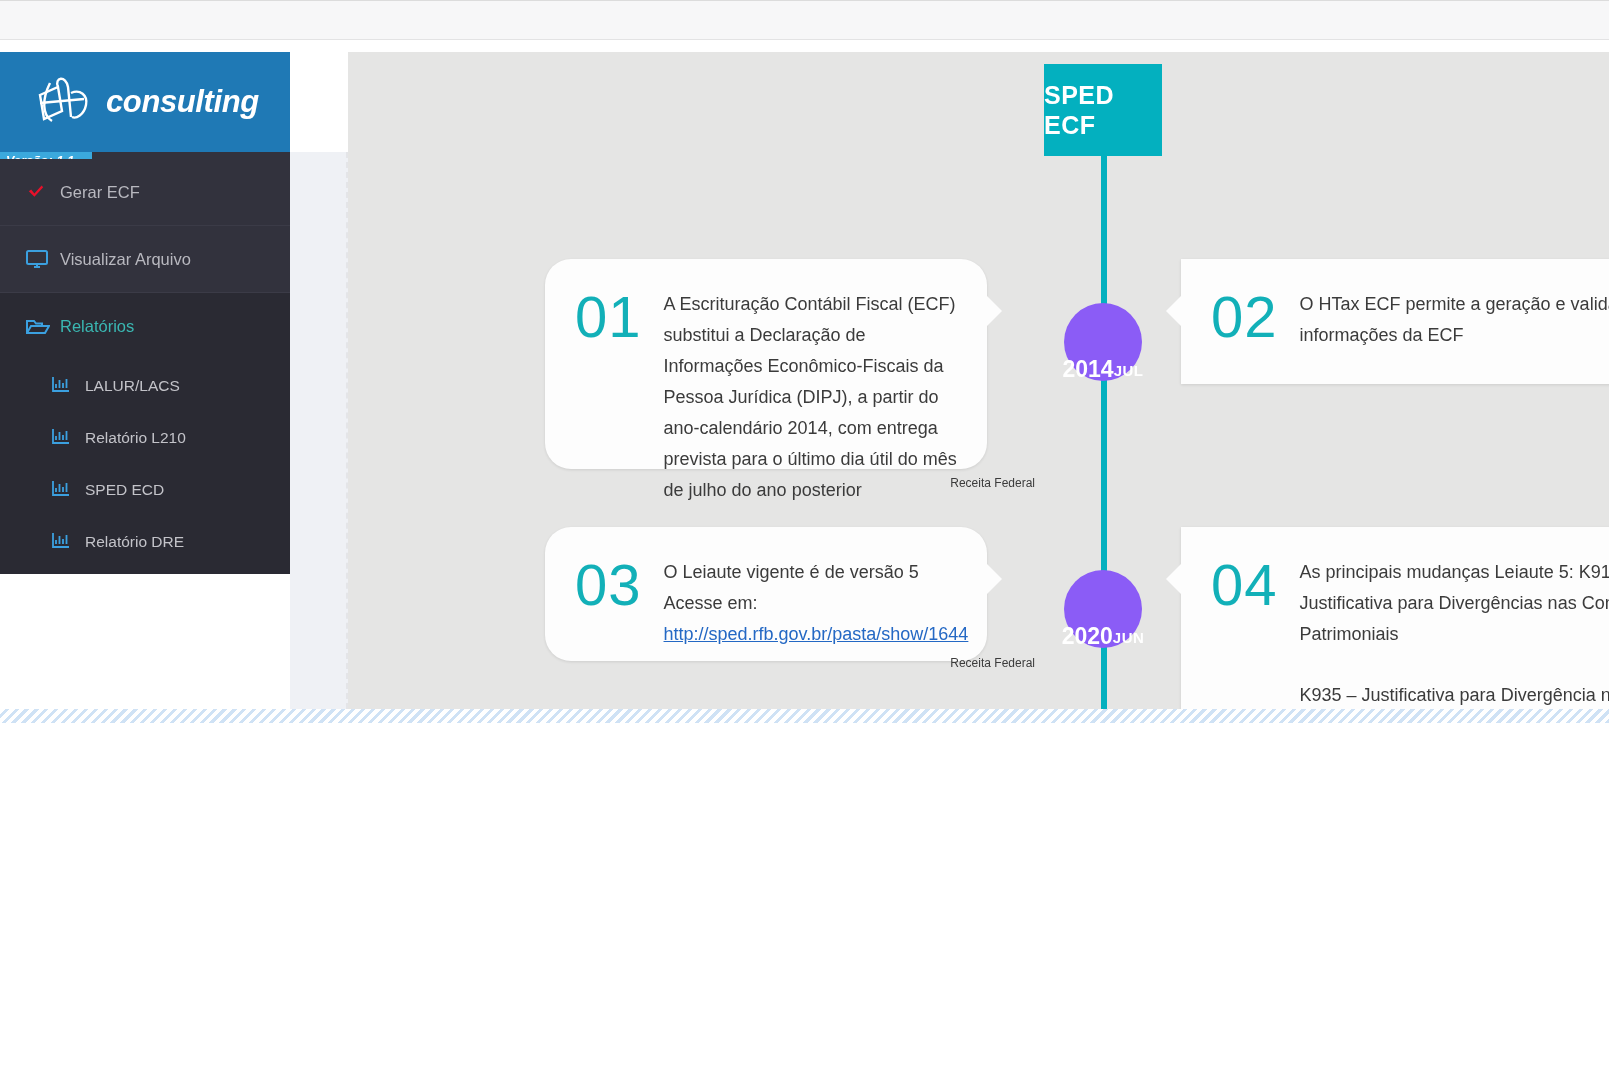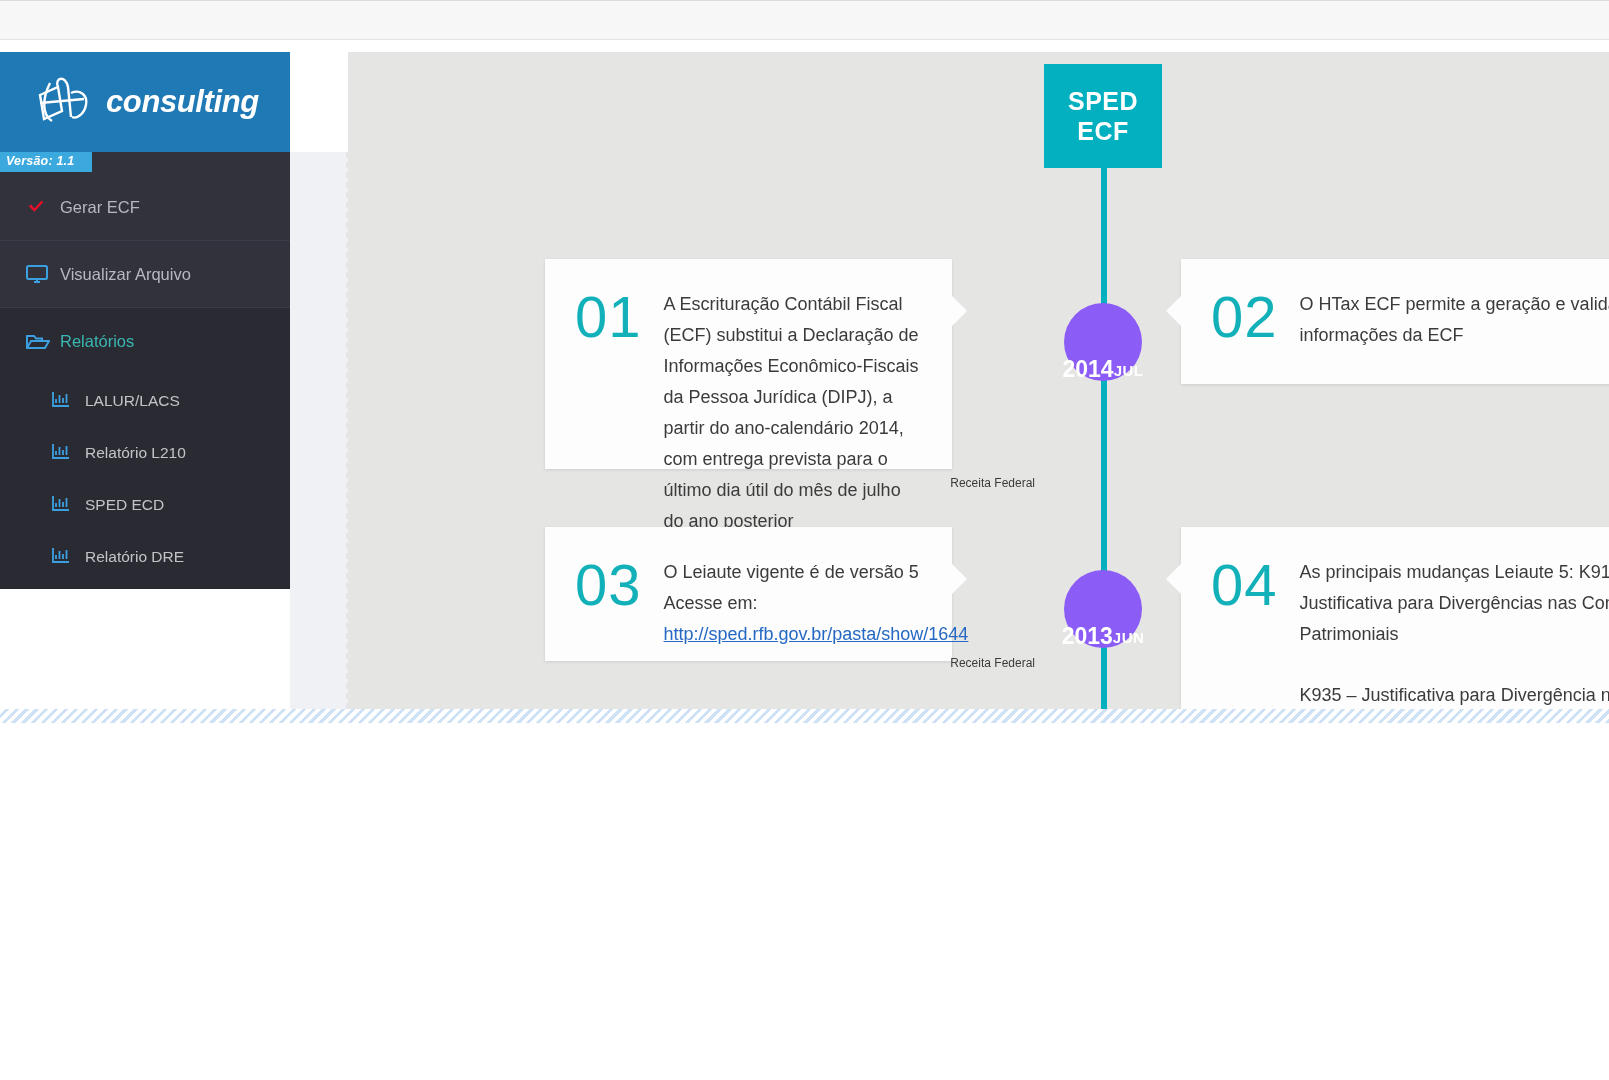--- a/index.html
+++ b/index.html
@@ -44,21 +44,21 @@
     letter-spacing: -0.4px; margin-left: 12px;
   }
   .version-badge {
     position: absolute; left: 0; top: 100px;
     background: #3ba9dd; color: #ffffff;
     font-size: 12.5px; font-weight: 700; font-style: italic;
     padding: 3px 18px 4px 6px; letter-spacing: 0.2px;
     line-height: 13px;
     text-align: center;
   }
-  .menu { position: absolute; left: 0; top: 122px; width: 290px; }
+  .menu { position: absolute; left: 0; top: 107px; width: 290px; }
   .menu-item {
     height: 67px; display: flex; align-items: center;
     padding-left: 26px;
     border-bottom: 1px solid #3b3b47;
     color: #b8b8bf; font-size: 16.5px;
     background: #32323d;
   }
   .menu-item.open { background: #2a2a33; border-bottom: none; }
   .menu-item .mi-icon {
     width: 34px; flex: 0 0 auto; display: flex;
@@ -94,24 +94,24 @@
     overflow: hidden;
   }
 
   
   .spine {
     position: absolute; left: 753px; top: 50px; width: 6px; height: 607px;
     background: #03b0bf;
   }
   .sped-head {
     position: absolute; left: 696px; top: 12px;
-    width: 118px; height: 104px;
+    width: 118px; height: 92px;
     background: #03b0bf; color: #ffffff;
     display: flex; flex-direction: column;
-    align-items: center; justify-content: center;
+    justify-content: center;
     font-size: 25px; font-weight: 700; line-height: 30px;
     letter-spacing: 0.5px;
   }
 
   
   .date-bullet {
     position: absolute; width: 78px; height: 78px; border-radius: 50%;
     background: #8b5cf6; color: #ffffff;
     display: flex; 
     align-items: flex-end; justify-content: center;
@@ -136,21 +136,21 @@
     line-height: 56px; flex: 0 0 auto; margin-right: 22px;
     letter-spacing: 1px;
   }
   .card-body {
     color: #3b3b3b; font-size: 18px; line-height: 31px;
   }
   .card-body a { color: #2468c4; text-decoration: underline; }
   .card-body .para2 { margin-top: 30px; }
 
   
-  .card-left { left: 197px; width: 407px; }
+  .card-left { left: 197px; width: 442px; border-radius: 26px; }
   .card-left::after {
     content: ""; position: absolute; right: -15px; top: 36px;
     border-top: 16px solid transparent;
     border-bottom: 16px solid transparent;
     border-left: 16px solid #fdfdfd;
   }
   
   .card-right { left: 833px; width: 560px; }
   .card-right::after {
     content: ""; position: absolute; left: -15px; top: 36px;
@@ -297,21 +297,21 @@
       <span>SPED</span>
       <span>ECF</span>
     </div>
 
     <div class="date-bullet bullet-1">
       <span class="yr">2014</span>
       <span class="mo">JUL</span>
     </div>
 
     <div class="date-bullet bullet-2">
-      <span class="yr">2013</span>
+      <span class="yr">2020</span>
       <span class="mo">JUN</span>
     </div>
 
     <div class="card card-left card1">
       <div class="card-inner">
         <div class="card-num">01</div>
         <div class="card-body">A Escrituração Contábil Fiscal (ECF) substitui a Declaração de Informações Econômico-Fiscais da Pessoa Jurídica (DIPJ), a partir do ano-calendário 2014, com entrega prevista para o último dia útil do mês de julho do ano posterior</div>
       </div>
     </div>
     <div class="source-label src1">Receita Federal</div>

